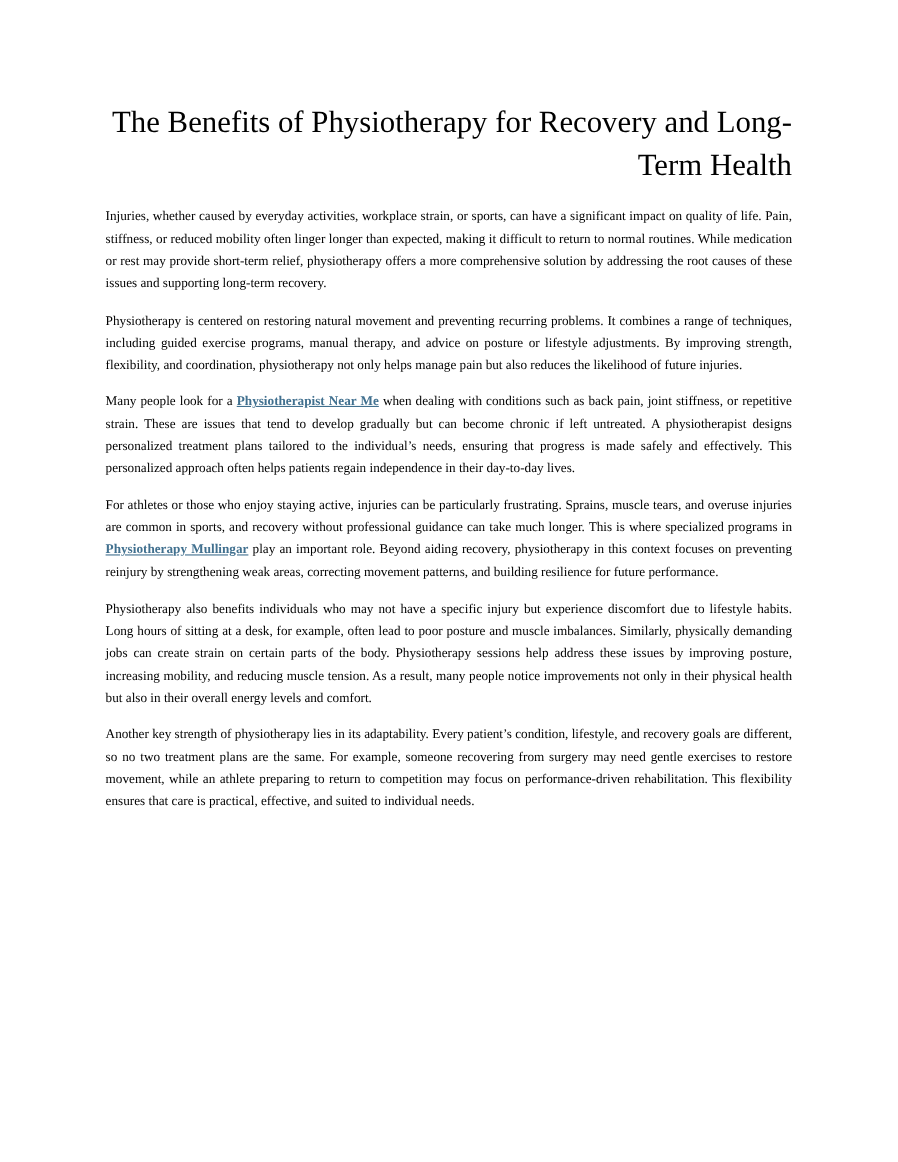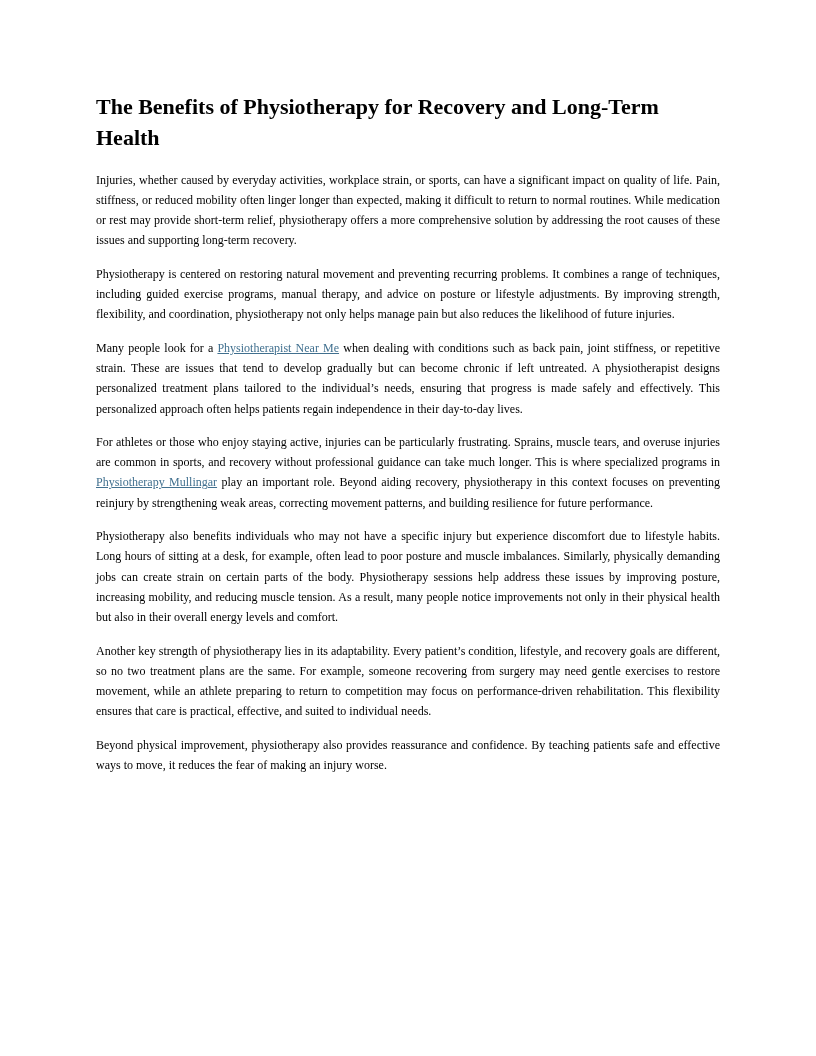--- a/index.html
+++ b/index.html
@@ -18,47 +18,46 @@
     height: 1056px;
     box-sizing: border-box;
     padding: 92px 96px 0 96px;
     background: var(--page-bg);
     color: var(--text-color);
     font-family: "Liberation Serif", serif;
     overflow: hidden;
   }
   h1.doc-title {
     margin: 0 0 16px 0;
-    font-size: 22px;
-    font-weight: bold;
+    font-size: 28px;
+    font-weight: normal;
     line-height: 1.4;
-    text-align: left;
+    text-align: right;
     color: var(--text-color);
   }
   p.para {
     margin: 0 0 13px 0;
     font-size: 12px;
     line-height: 20.3px;
     text-align: justify;
     color: var(--text-color);
   }
   a.doc-link {
     color: var(--link-color);
-    font-weight: normal;
+    font-weight: bold;
     text-decoration: underline;
     cursor: pointer;
   }
 </style>
 </head>
 <body>
 
 <div class="page">
   <h1 class="doc-title">The Benefits of Physiotherapy for Recovery and Long-Term Health</h1>
   <div>
       <p class="para"><span>Injuries, whether caused by everyday activities, workplace strain, or sports, can have a significant impact on quality of life. Pain, stiffness, or reduced mobility often linger longer than expected, making it difficult to return to normal routines. While medication or rest may provide short-term relief, physiotherapy offers a more comprehensive solution by addressing the root causes of these issues and supporting long-term recovery.</span></p>
       <p class="para"><span>Physiotherapy is centered on restoring natural movement and preventing recurring problems. It combines a range of techniques, including guided exercise programs, manual therapy, and advice on posture or lifestyle adjustments. By improving strength, flexibility, and coordination, physiotherapy not only helps manage pain but also reduces the likelihood of future injuries.</span></p>
       <p class="para"><span>Many people look for a </span><a class="doc-link" href="#">Physiotherapist Near Me</a><span> when dealing with conditions such as back pain, joint stiffness, or repetitive strain. These are issues that tend to develop gradually but can become chronic if left untreated. A physiotherapist designs personalized treatment plans tailored to the individual’s needs, ensuring that progress is made safely and effectively. This personalized approach often helps patients regain independence in their day-to-day lives.</span></p>
       <p class="para"><span>For athletes or those who enjoy staying active, injuries can be particularly frustrating. Sprains, muscle tears, and overuse injuries are common in sports, and recovery without professional guidance can take much longer. This is where specialized programs in </span><a class="doc-link" href="#">Physiotherapy Mullingar</a><span> play an important role. Beyond aiding recovery, physiotherapy in this context focuses on preventing reinjury by strengthening weak areas, correcting movement patterns, and building resilience for future performance.</span></p>
       <p class="para"><span>Physiotherapy also benefits individuals who may not have a specific injury but experience discomfort due to lifestyle habits. Long hours of sitting at a desk, for example, often lead to poor posture and muscle imbalances. Similarly, physically demanding jobs can create strain on certain parts of the body. Physiotherapy sessions help address these issues by improving posture, increasing mobility, and reducing muscle tension. As a result, many people notice improvements not only in their physical health but also in their overall energy levels and comfort.</span></p>
       <p class="para"><span>Another key strength of physiotherapy lies in its adaptability. Every patient’s condition, lifestyle, and recovery goals are different, so no two treatment plans are the same. For example, someone recovering from surgery may need gentle exercises to restore movement, while an athlete preparing to return to competition may focus on performance-driven rehabilitation. This flexibility ensures that care is practical, effective, and suited to individual needs.</span></p>
-      <p class="para"><span>Beyond physical improvement, physiotherapy also provides reassurance and confidence. By teaching patients safe and effective ways to move, it reduces the fear of making an injury worse.</span></p>
     </div>
 </div>
 
 </body></html>

